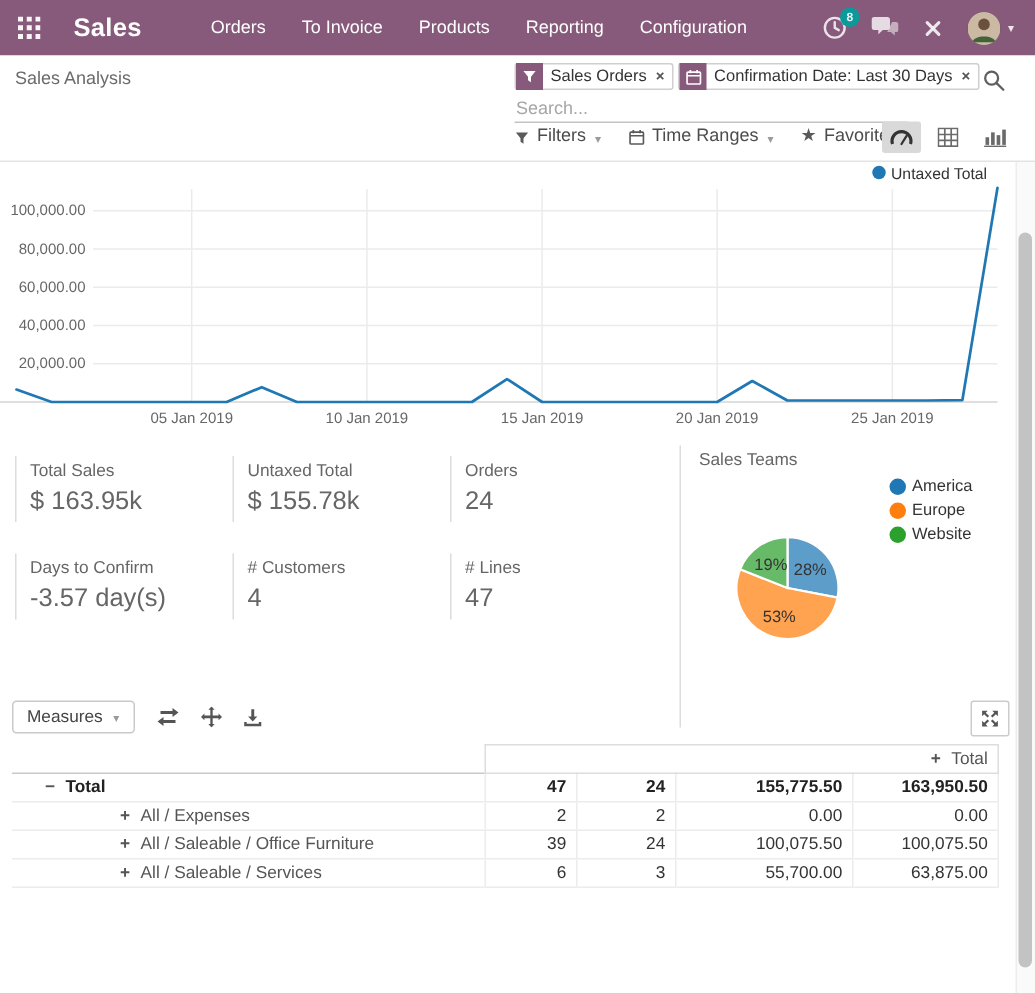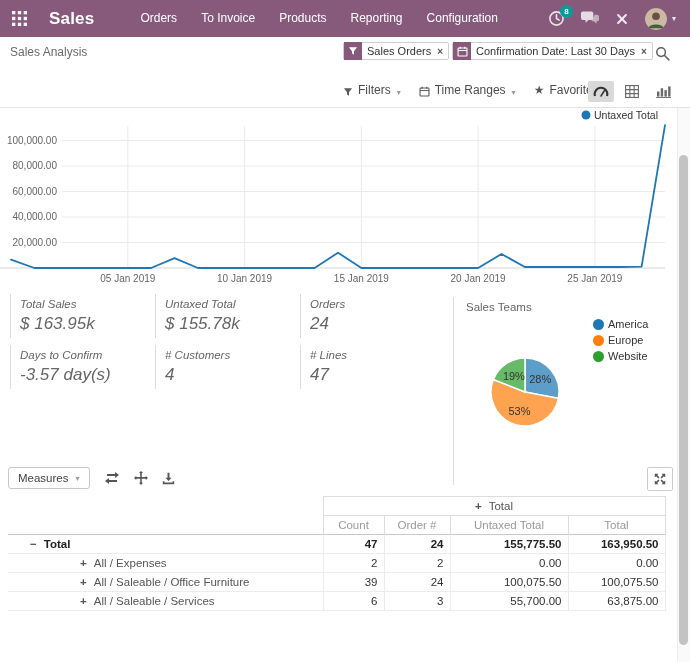--- a/index.html
+++ b/index.html
@@ -50,22 +50,22 @@
   .switcher { position:absolute; top:44px; right:14px; display:flex; gap:5px; align-items:center; }
   .switch-btn { width:26px; height:21px; display:flex; align-items:center; justify-content:center;
     color:#555; border-radius:2px; cursor:pointer; }
   .switch-btn.active { background:#d9d9d9; color:#333; }
 
   
   .chart-section { position:absolute; top:108px; left:0; width:690px; height:184px; background:#fff; }
 
   
   .stats-section { position:absolute; top:292px; left:0; width:690px; height:200px; }
-  .kpi-grid { position:absolute; left:10px; top:2px; display:grid;
-    grid-template-columns:145px 145px 145px; row-gap:7px;font-style:italic; }
+  .kpi-grid { position:absolute; left:10px; top:12px; display:grid;
+    grid-template-columns:145px 145px 145px; row-gap:21px; }
   .kpi { border-left:1px solid #dcdcdc; padding:4px 0 4px 9px; height:44px; cursor:pointer; }
   .kpi-label { font-size:11.5px; color:#666; white-space:nowrap; }
   .kpi-value { font-size:17px; color:#666; margin-top:4px; white-space:nowrap; }
   .stats-divider { position:absolute; left:453px; top:5px; width:1px; height:188px; background:#dcdcdc; }
   .pie-area { position:absolute; left:453px; top:0; width:227px; height:200px; }
   .pie-title { position:absolute; left:13px; top:9px; font-size:11.5px; color:#666; }
   .pie-svg { position:absolute; left:18px; top:46px; }
   .pie-legend { position:absolute; left:140px; top:24px; list-style:none; margin:0; padding:0; }
   .pie-legend li { display:flex; align-items:center; gap:4px; height:16px; font-size:11px; color:#333; cursor:pointer; }
   .legend-dot { width:11px; height:11px; border-radius:50%; flex:0 0 11px; }
@@ -74,21 +74,21 @@
   .pivot-section { position:absolute; top:464px; left:0; width:690px; height:160px; }
   .pivot-toolbar { position:absolute; top:3px; left:8px; display:flex; align-items:center; gap:14px; }
   .measures-btn { border:1px solid #c9c9c9; border-radius:3px; background:#fff; font-size:11.5px;
     color:#444; padding:4px 9px; display:inline-flex; gap:6px; align-items:center; cursor:pointer; }
   .tool-ico { display:flex; align-items:center; color:#555; cursor:pointer; }
   .expand-btn { position:absolute; right:17px; top:3px; width:26px; height:24px; border:1px solid #ccc;
     border-radius:2px; display:flex; align-items:center; justify-content:center; background:#fff; cursor:pointer; }
   .pivot-table { position:absolute; top:32px; left:8px; width:657px; border-collapse:collapse;
     font-size:11.5px; table-layout:fixed; }
   .pivot-table th, .pivot-table td { padding:3px 6px; height:19px; }
-  th.group-cell { border:1px solid #ddd; border-bottom:1px solid #ddd; text-align:center;
+  th.group-cell { border:1px solid #ddd; border-bottom:1px solid #ddd; text-align:right;
     font-weight:normal; color:#555; cursor:pointer; }
   th.measure { color:#9a9a9a; font-weight:normal; text-align:center;
     border-left:1px solid #ddd; border-right:1px solid #ddd; cursor:pointer; }
   td.rowlabel { text-align:left; color:#555; border-right:1px solid #ececec; cursor:pointer; white-space:nowrap;
     overflow:hidden; }
   td.num { text-align:right; color:#333; border-left:1px solid #ececec; }
   td.num:last-child { border-right:1px solid #ececec; }
   tbody tr { border-top:1px solid #ececec; }
   tbody tr:first-child { border-top:1px solid #c9c9c9; }
   tbody tr:last-child { border-bottom:1px solid #ececec; }
@@ -182,20 +182,21 @@
             <svg width="11" height="11" viewBox="0 0 16 16" fill="none" stroke="currentColor">
               <rect x="1.5" y="3" width="13" height="11.5" rx="1" stroke-width="1.6"></rect>
               <path d="M1.5 6.6h13" stroke-width="1.4"></path>
               <path d="M4.7 1v3M11.3 1v3" stroke-width="1.7"></path>
             </svg>
           </span>
           <span class="facet-label">Confirmation Date: Last 30 Days</span>
           <span class="facet-remove">×</span>
         </div>
       </div>
+    <input class="search-input" type="text" placeholder="Search..." style="">
   </div>
 
   <div class="magnifier-btn">
     <svg width="15" height="15" viewBox="0 0 16 16" fill="none" stroke="#5f5f5f" stroke-width="1.6">
       <circle cx="6.5" cy="6.5" r="4.6"></circle>
         <path d="M10.2 10.2L14.8 14.8" stroke-linecap="round"></path>
     </svg>
   </div>
 
   <div class="filter-row">
@@ -374,27 +375,20 @@
         <col style="width:118px">
         <col style="width:97px">
       </colgroup>
     <thead>
       <tr>
         <td></td>
         <th class="group-cell" colspan="4">
           <span class="expander">+</span><span>Total</span>
         </th>
       </tr>
-      <tr id="pivot-measure-row">
-        <td></td>
-      <th class="measure">Count</th>
-          <th class="measure">Order #</th>
-          <th class="measure">Untaxed Total</th>
-          <th class="measure">Total</th>
-        </tr>
     </thead>
     <tbody id="pivot-body">
         <tr class="bold">
           <td class="rowlabel" style="padding-left: 22px;"><span class="expander">−</span><span>Total</span></td>
           <td class="num">47</td>
           <td class="num">24</td>
           <td class="num">155,775.50</td>
           <td class="num">163,950.50</td>
         </tr>
         <tr>

